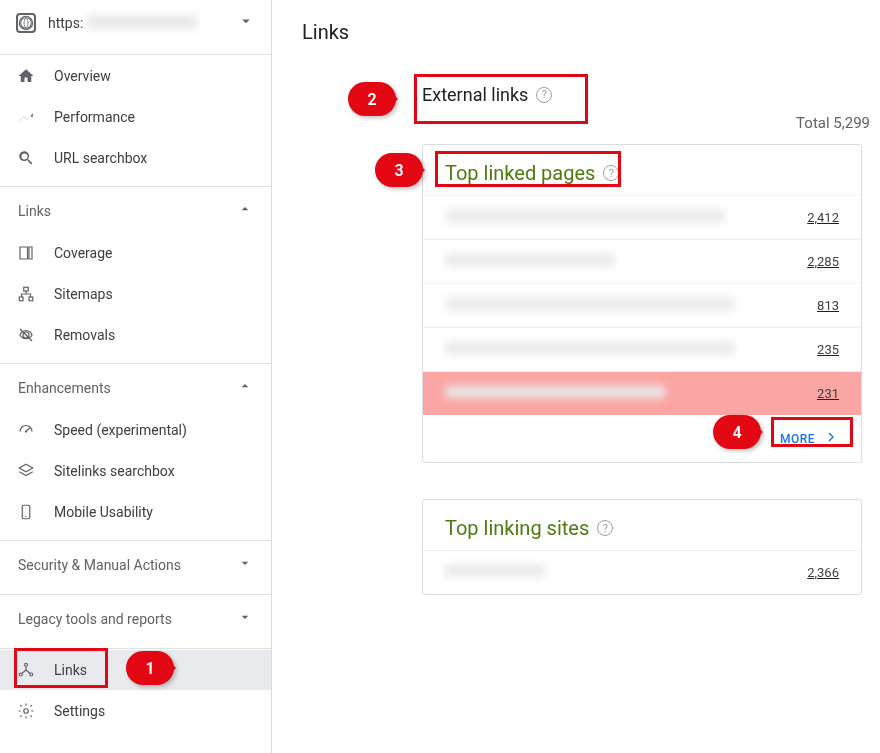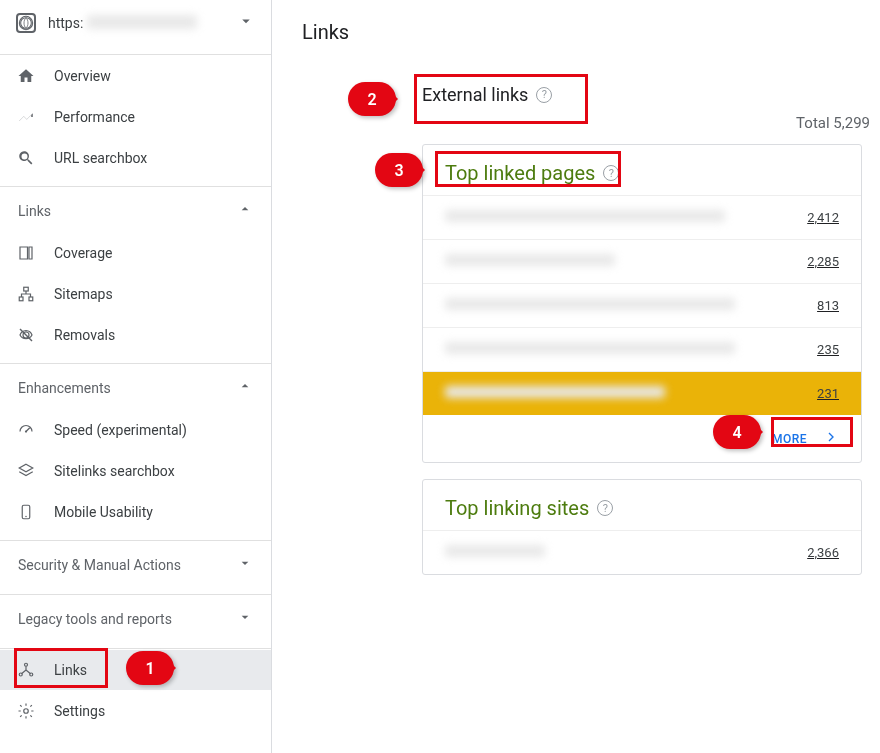--- a/index.html
+++ b/index.html
@@ -97,29 +97,29 @@
 .card-row {
   display: flex; align-items: center;
   padding: 14px 22px;
   border-top: 1px solid #eee;
   font-size: 13px;
   text-decoration: underline;
 }
 .card-row .urlblur { flex: 1; }
 .card-row .urlblur .blur { height: 12px; }
 .card-row .count { color: #3c4043; white-space: nowrap; margin-left: 16px; }
-.card-row.hover { background: #eab308; }
+.card-row.hover { background: #fca5a5; }
 .card-footer {
   display: flex; justify-content: flex-end;
   padding: 10px 16px;
 }
 .more-btn {
   color: #1a73e8; font-size: 12px; font-weight: 500;
   letter-spacing: .5px;
-  display: flex; align-items: center; gap: 16px;
+  display: flex; align-items: center; gap: 8px;
   cursor: pointer;
   padding: 4px 6px;
 }
 
 
 .red-box { border: 3px solid #e30613; position: absolute; pointer-events: none; }
 .callout {
   position: absolute;
   width: 48px; height: 34px;
   background: #e30613;
@@ -361,21 +361,21 @@
                 <path d="M9 6l6 6-6 6" fill="none" stroke="#1a73e8" stroke-width="2"></path>
               </svg></span>
         </div>
         <div class="red-box" style="right:8px;top:2px;width:82px;height:30px"></div>
         <div class="callout rtl" style="right:100px;top:0">
             <span>4</span>
           </div>
       </div>
     </div>
 
-    <div class="card" style="margin-top:16px">
+    <div class="card" style="margin-top:36px">
       <div class="card-header">
         <span class="ct">Top linking sites</span>
         <span class="help-circle">?</span>
       </div>
       <div class="card-row">
         <div class="urlblur"><span class="blur" style="width:100px"></span></div>
         <div class="count">2,366</div>
       </div>
     </div>
 

